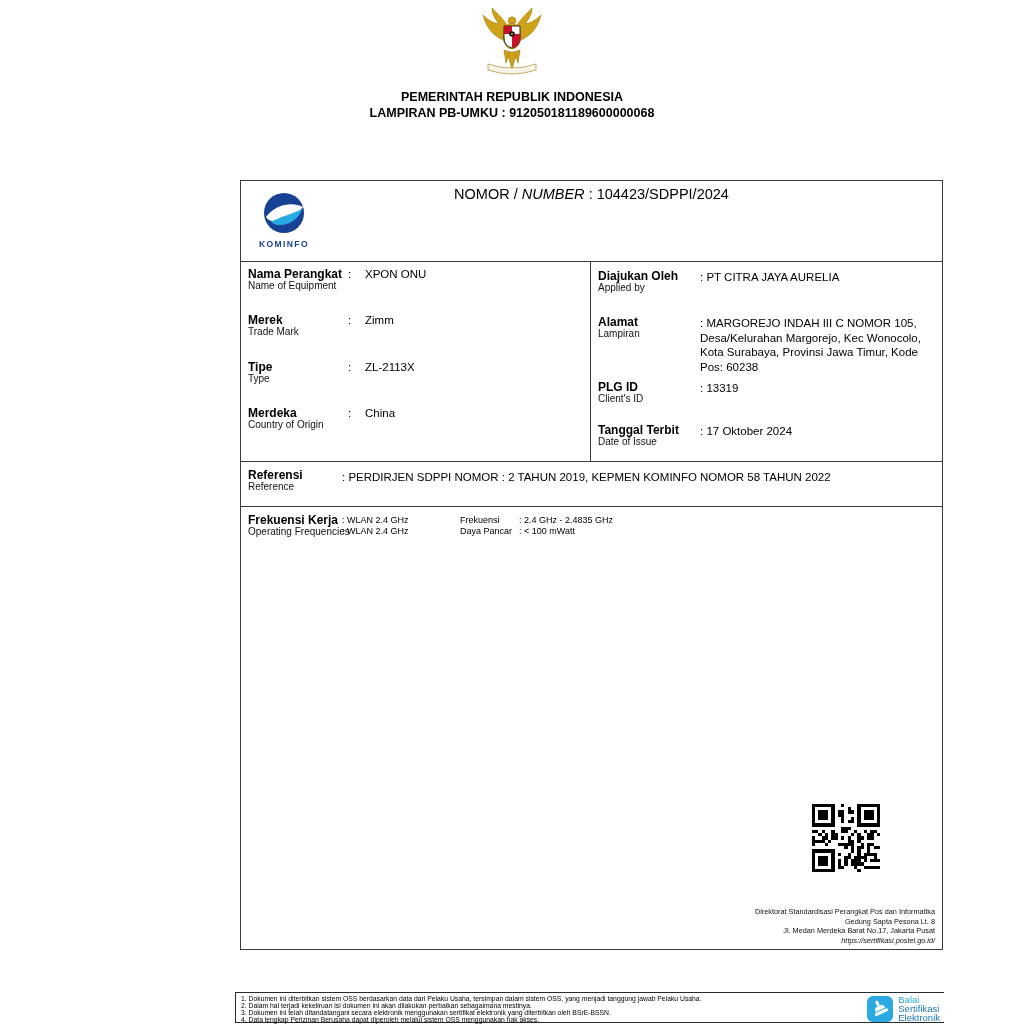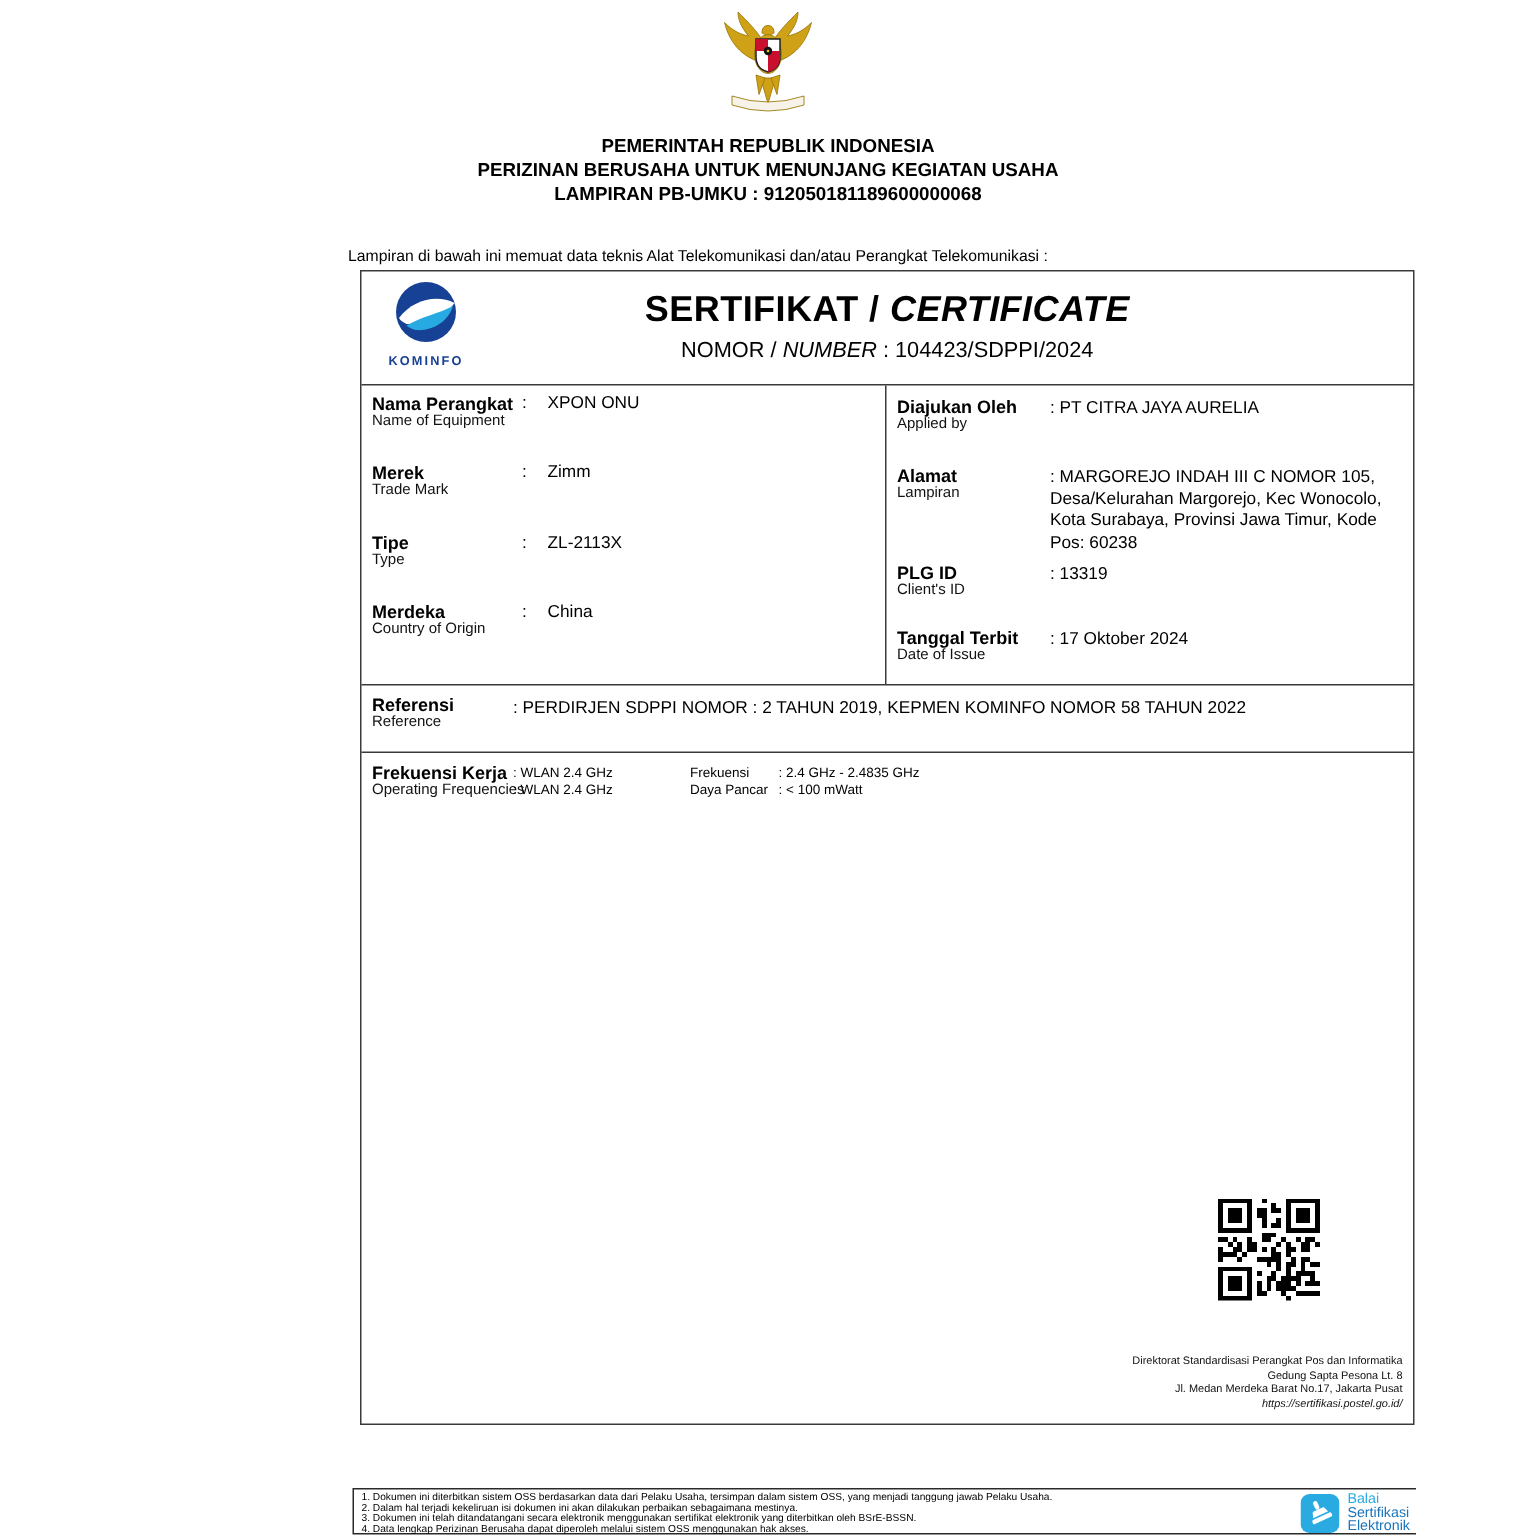--- a/index.html
+++ b/index.html
@@ -78,41 +78,34 @@
       <path d="M24 20 h8 v8 h-8 Z" fill="#c8102e"></path>
       <path d="M32 28 h8 v4 q0 8 -8 10 Z" fill="#c8102e"></path>
       <circle cx="32" cy="28" r="2.8" fill="#111"></circle>
       <circle cx="32" cy="28" r="0.9" fill="#f2c200"></circle>
       <path d="M8 58 Q32 66 56 58 L56 64 Q32 72 8 64 Z" fill="#f7f3e8" stroke="#9c7a0d" stroke-width="0.6"></path>
     </svg>
   </div>
 
   <div class="gov-header">
     <div>PEMERINTAH REPUBLIK INDONESIA</div>
-    <div>PERIZINAN BERUSAHA UNTUK MENUNJANG KEGIATAN USAHA</div>
     <div>LAMPIRAN PB-UMKU : 912050181189600000068</div>
   </div>
 
-  <div class="intro">Lampiran di bawah ini memuat data teknis Alat Telekomunikasi dan/atau Perangkat Telekomunikasi :</div>
 
   <div class="cert-box">
 
     <div class="cert-header">
       <div class="kominfo">
         <svg width="42" height="42" viewBox="0 0 42 42">
           <circle cx="21" cy="21" r="20" fill="#164194"></circle>
           <path d="M3 25 C12 13 28 9 40 15 C34 24 20 30 8 29 C6 28 4 27 3 25 Z" fill="#ffffff"></path>
           <path d="M8 30 C18 24 30 22 39 17 C36 27 26 34 14 33 C11 32 9 31 8 30 Z" fill="#27aae1"></path>
         </svg>
         <div class="kominfo-text">KOMINFO</div>
-      </div>
-      <div class="cert-title">
-        <span>SERTIFIKAT</span>
-        <span>/</span>
-        <span class="italic">CERTIFICATE</span>
       </div>
       <div class="cert-number">
         <span>NOMOR /</span>
         <span class="italic">NUMBER</span>
         <span>: 104423/SDPPI/2024</span>
       </div>
     </div>
 
     <div class="cols">
       <div class="col-left">

